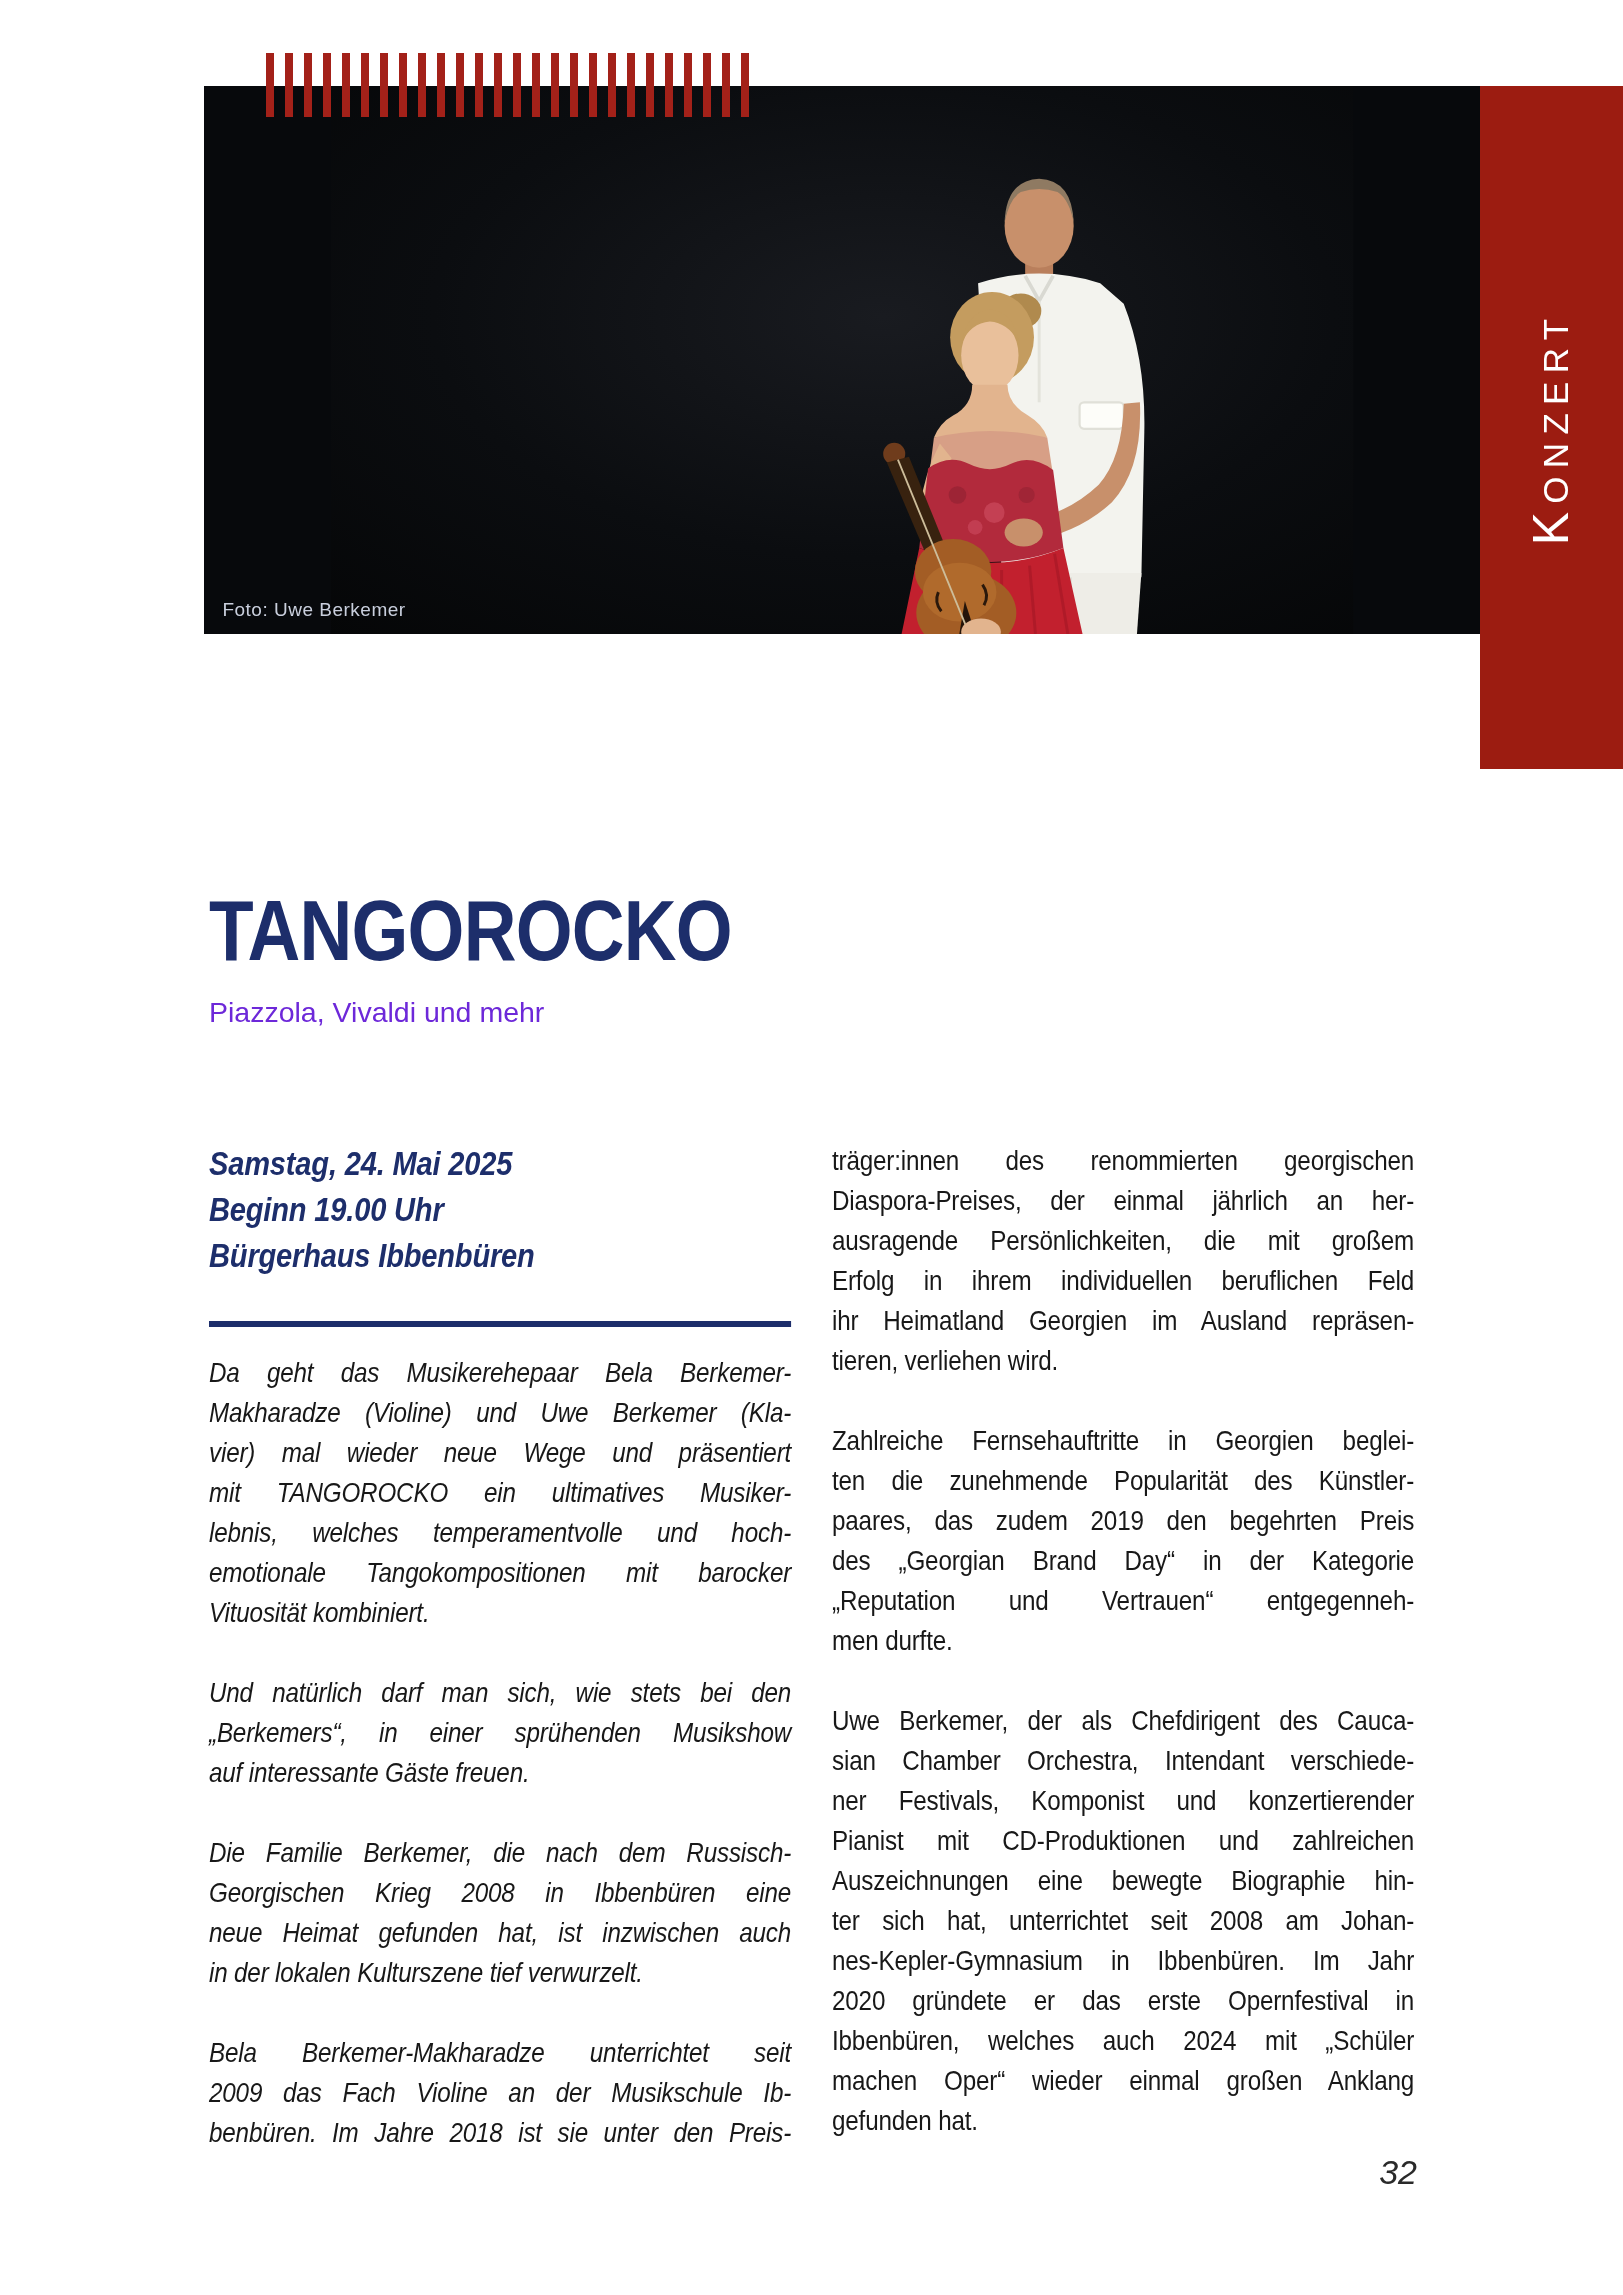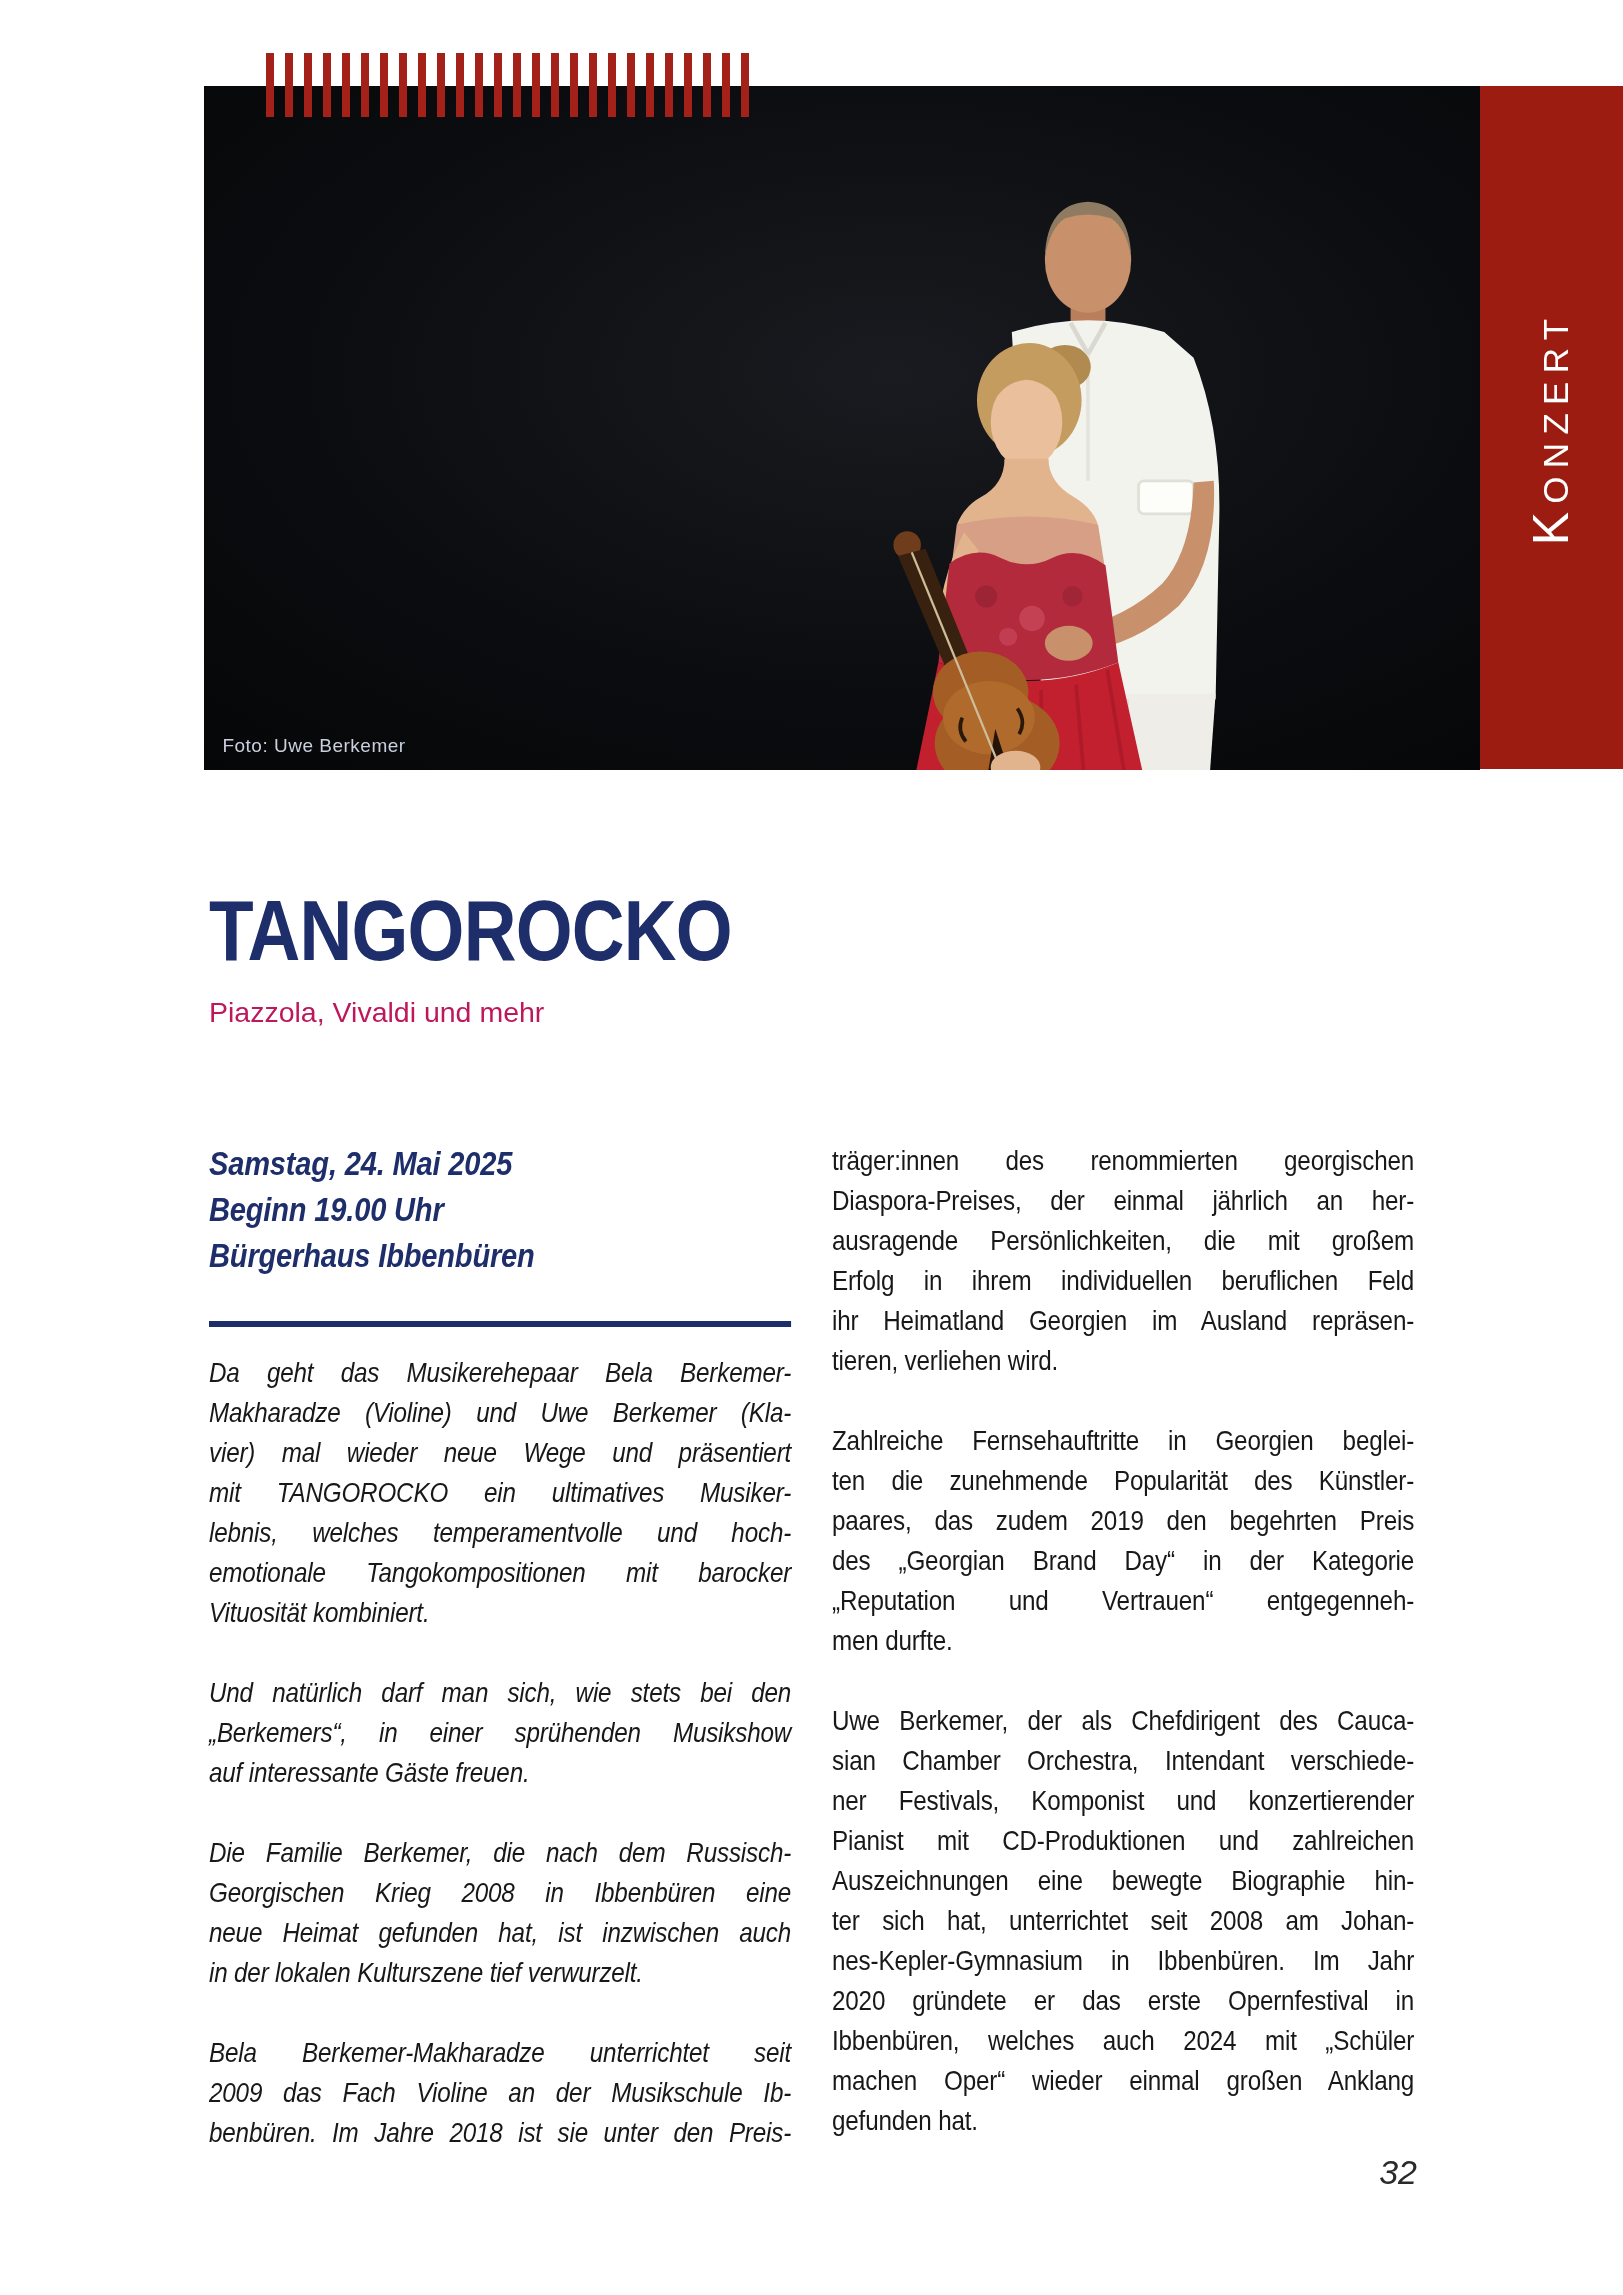--- a/index.html
+++ b/index.html
@@ -10,21 +10,21 @@
   }
 
   
   .stripes{
     position:absolute;left:266px;top:53px;width:490px;height:64px;
     background:repeating-linear-gradient(to right,var(--stripe-red) 0 8.3px,transparent 8.3px 19px);
   }
 
   
   .photo{
-    position:absolute;left:204px;top:86px;width:1276px;height:684px;
+    position:absolute;left:204px;top:86px;width:1276px;height:548px;
     background:#07090c;
   }
   .photo svg{display:block;width:100%;height:100%;}
   .photo-caption{
     position:absolute;left:18.4px;bottom:13px;
     font-size:19px;line-height:1.1;color:var(--caption-color);letter-spacing:0.5px;
   }
 
   
   .banner{
@@ -39,21 +39,21 @@
   }
 
   
   .title{
     position:absolute;left:209px;top:887px;
     color:var(--navy);font-size:86px;font-weight:700;line-height:1;
     transform:scaleX(.85);transform-origin:0 0;white-space:nowrap;letter-spacing:-0.9px;
   }
   .subtitle{
     position:absolute;left:209px;top:996px;
-    font-size:28.5px;color:#be185d;
+    font-size:28.5px;color:#6d28d9;
   }
 
   
   .col{position:absolute;top:1141px;width:582px;}
   .col-left{left:209px;font-style:italic;}
   .col-right{left:832px;}
   .col-inner{width:661px;transform:scaleX(.8806);transform-origin:0 0;}
 
   .event-details{
     color:var(--navy);font-weight:700;

